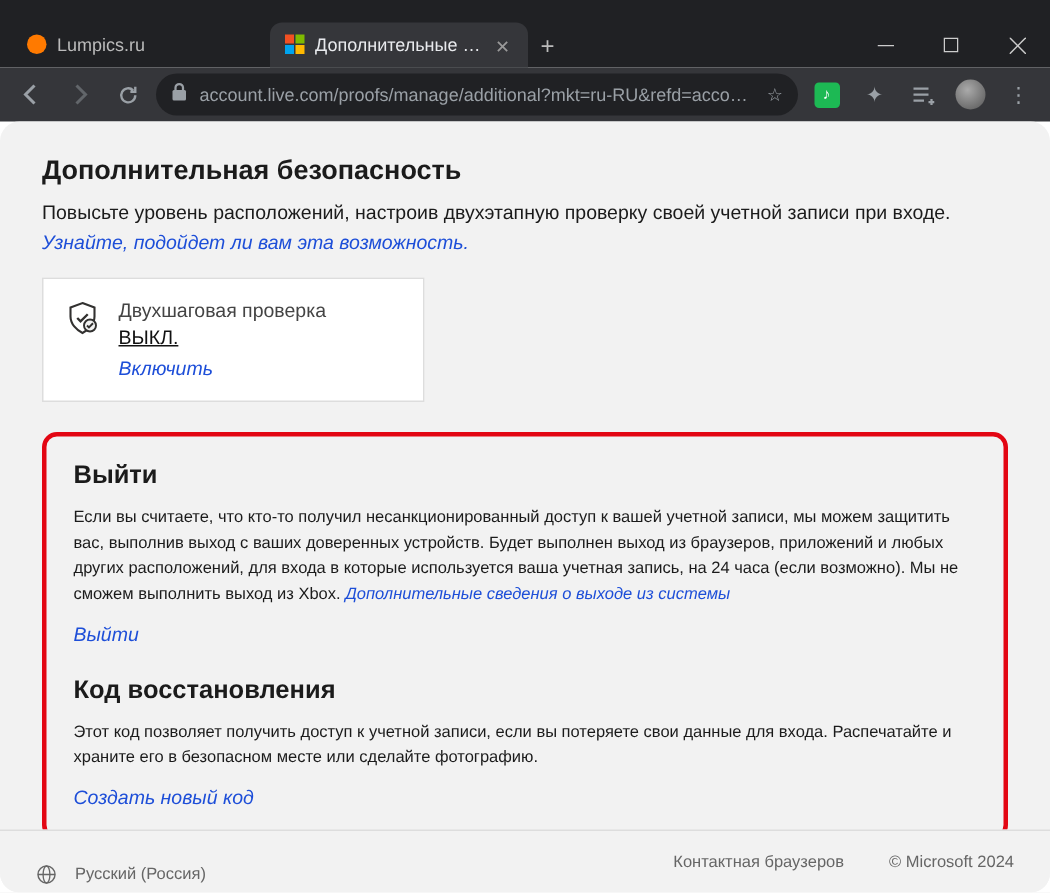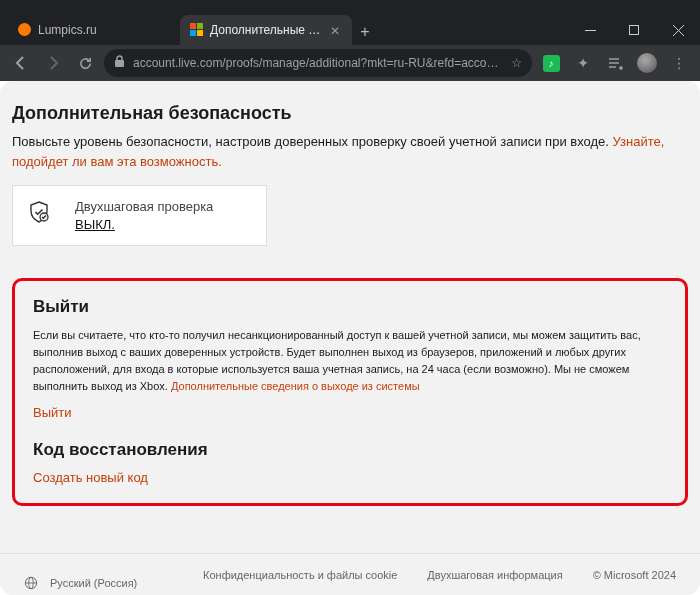--- a/index.html
+++ b/index.html
@@ -25,26 +25,26 @@
     .nav-btn { width: 26px; height: 26px; display: flex; align-items: center; justify-content: center; color: #9aa0a6; border-radius: 50%; }
     .addr { flex: 1; height: 28px; background: #202124; border-radius: 14px; display: flex; align-items: center; padding: 0 10px; gap: 8px; font-size: 12px; color: #9aa0a6; overflow: hidden; }
     .addr .lock { width: 12px; color: #9aa0a6; }
     .addr .url { white-space: nowrap; overflow: hidden; text-overflow: ellipsis; }
     .ext-icon { width: 26px; height: 26px; display: flex; align-items: center; justify-content: center; color: #9aa0a6; font-size: 14px; }
     .ext-icon.green { color: #fff; }
     .ext-icon.green .sq { width: 17px; height: 17px; background: #1db954; border-radius: 3px; display: flex; align-items: center; justify-content: center; font-size: 10px; }
     .avatar { width: 20px; height: 20px; border-radius: 50%; background: radial-gradient(circle at 40% 35%, #aaa 0%, #555 100%); }
     
     
-    .content { background: #f2f2f2; height: calc(595px - 10px - 35px - 36px); padding: 22px 12px 0; overflow: hidden; position: relative; font-size: 13px; color: #1b1b1b; border-radius: 13px; }
+    .content { background: #f2f2f2; height: calc(595px - 10px - 35px - 36px); padding: 22px 28px 0; overflow: hidden; position: relative; font-size: 13px; color: #1b1b1b; border-radius: 13px; }
     .h1 { font-size: 18px; font-weight: 600; margin-bottom: 8px; }
     .subtext { font-size: 13px; line-height: 1.5; margin-bottom: 14px; }
-    .link { color: #c2410c; cursor: pointer; }
+    .link { color: #1d4ed8; cursor: pointer; font-style: italic; }
     
-    .card { background: #fff; border: 1px solid #ddd; padding: 12px 14px; display: flex; gap: 24px; width: 255px; margin-bottom: 32px; }
+    .card { background: #fff; border: 1px solid #ddd; padding: 12px 14px; display: flex; gap: 12px; width: 255px; margin-bottom: 20px; }
     .card .icon { width: 24px; height: 24px; flex-shrink: 0; margin-top: 2px; }
     .card .body { font-size: 13px; line-height: 1.35; }
     .card .label { color: #444; }
     .card .status { color: #111; font-weight: 400; text-decoration: underline; }
     
     .highlight { border: 3px solid #e30613; border-radius: 10px; padding: 16px 18px 18px; }
     .h2 { font-size: 17px; font-weight: 600; margin-bottom: 10px; }
     .para { font-size: 11px; line-height: 1.55; margin-bottom: 10px; }
     .section-gap { height: 20px; }
     
@@ -141,58 +141,59 @@
     </div>
   <div class="ext-icon">
       <div class="avatar"></div>
     </div>
   <div class="ext-icon">⋮</div>
 </div>
 
 <div class="content">
   <div class="h1">Дополнительная безопасность</div>
   <div class="subtext">
-    <span>Повысьте уровень безопасности, настроив доверенных проверку своей учетной записи при входе. </span><span class="link">Узнайте, подойдет ли вам эта возможность.</span>
+    <span>Повысьте уровень расположений, настроив двухэтапную проверку своей учетной записи при входе. </span><span class="link">Узнайте, подойдет ли вам эта возможность.</span>
   </div>
 
   <div class="card">
     <div class="icon">
       <svg width="24" height="24" viewBox="0 0 24 24">
           <path d="M12 2 L20 5 V11 C20 16 16 20 12 22 C8 20 4 16 4 11 V5 Z" fill="none" stroke="#323130" stroke-width="1.4"></path>
           <path d="M8.5 12 l2.2 2.2 L15.5 9.5" fill="none" stroke="#323130" stroke-width="1.6"></path>
           <circle cx="17" cy="17" r="4" fill="#f2f2f2" stroke="#323130" stroke-width="1.3"></circle>
           <path d="M15 17 l1.3 1.3 L19 15.5" fill="none" stroke="#323130" stroke-width="1.3"></path>
         </svg>
     </div>
     <div class="body">
       <div class="label">Двухшаговая проверка</div>
       <div class="status">ВЫКЛ.</div>
+      <div class="link" style="margin-top:4px">Включить</div>
     </div>
   </div>
 
   <div class="highlight">
     <div class="h2">Выйти</div>
     <div class="para">
       <span>Если вы считаете, что кто-то получил несанкционированный доступ к вашей учетной записи, мы можем защитить вас, выполнив выход с ваших доверенных устройств. Будет выполнен выход из браузеров, приложений и любых других расположений, для входа в которые используется ваша учетная запись, на 24 часа (если возможно). Мы не сможем выполнить выход из Xbox. </span><span class="link">Дополнительные сведения о выходе из системы</span>
     </div>
     <div class="link">Выйти</div>
 
     <div class="section-gap"></div>
 
     <div class="h2">Код восстановления</div>
+    <div class="para">Этот код позволяет получить доступ к учетной записи, если вы потеряете свои данные для входа. Распечатайте и храните его в безопасном месте или сделайте фотографию.</div>
     <div class="link">Создать новый код</div>
   </div>
 
   <div class="footer">
     <div class="lang">
       <svg class="globe" viewBox="0 0 16 16">
           <circle cx="8" cy="8" r="6.5" fill="none" stroke="#666" stroke-width="1.1"></circle>
           <ellipse cx="8" cy="8" rx="2.6" ry="6.5" fill="none" stroke="#666" stroke-width="1"></ellipse>
           <line x1="1.5" y1="8" x2="14.5" y2="8" stroke="#666" stroke-width="1"></line>
         </svg>
       <span>Русский (Россия)</span>
     </div>
     <div class="spacer"></div>
-    <a>Конфиденциальность и файлы cookie</a>
-    <a>Двухшаговая информация</a>
+    <a>Контактная браузеров</a>
     <span>© Microsoft 2024</span>
   </div>
 </div>
 
 </body></html>

